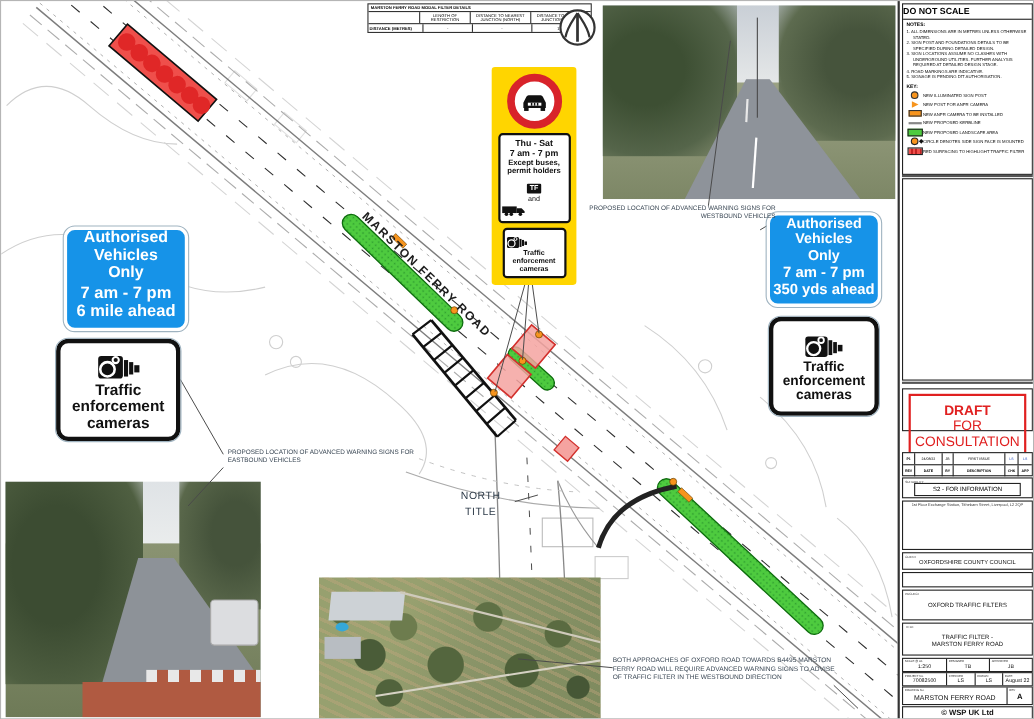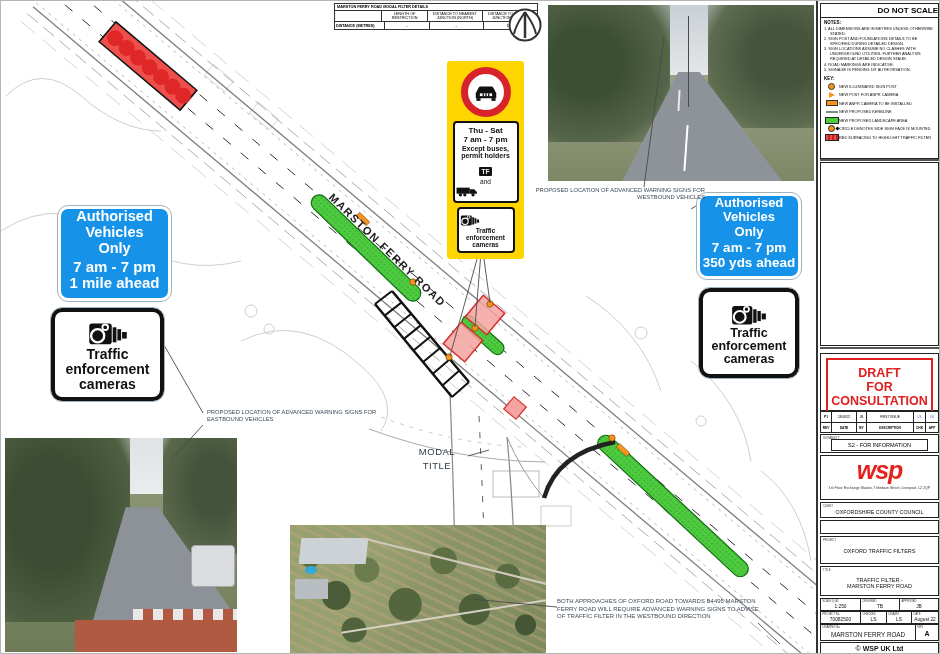--- a/index.html
+++ b/index.html
@@ -14,21 +14,21 @@
   .sign-cam{position:absolute;background:#fff;border:4px solid #111;outline:1px solid #9fb3c0;border-radius:11px;box-sizing:border-box;text-align:center;color:#111;display:flex;flex-direction:column;align-items:center;justify-content:center;font-weight:bold;line-height:1.05;}
   .yellowback{position:absolute;background:#ffd500;border-radius:3px;display:flex;flex-direction:column;align-items:center;gap:4px;padding:6px 4px;box-sizing:border-box;}
   .prohib{width:50px;height:50px;border-radius:50%;background:#fff;border:7px solid #d8232a;box-sizing:border-box;display:flex;align-items:center;justify-content:center;}
   .plate{background:#fff;border:2px solid #111;border-radius:4px;text-align:center;color:#111;box-sizing:border-box;}
   .tfbadge{display:inline-block;background:#111;color:#fff;font-weight:bold;font-size:6.5px;padding:1px 3px;border-radius:1px;}
   
   .anno{position:absolute;color:#3d4a57;font-size:5.8px;line-height:1.25;}
   
   .panel{position:absolute;left:815px;top:0;width:125px;height:654px;background:#fff;border-left:2px solid #333;box-sizing:border-box;}
   .pbox{position:absolute;left:2px;width:119px;border:1px solid #222;background:#fff;box-sizing:border-box;}
-  .dns{border-bottom:1px solid #222;font-weight:bold;font-size:8px;text-align:right;padding:2px 0;}
+  .dns{border-bottom:1px solid #222;font-weight:bold;font-size:8px;text-align:left;padding:2px 0;}
   .ntitle{font-size:4.5px;font-weight:bold;margin:2px 0 1px 3px;}
   .note{font-size:3.9px;line-height:1.3;margin-left:3px;margin-right:2px;padding-left:6px;text-indent:-6px;color:#111;}
   .krow{display:flex;align-items:center;height:8.6px;margin-left:3px;}
   .ksym{display:inline-flex;width:15px;justify-content:center;align-items:center;flex:none;}
   .klab{font-size:3.9px;color:#111;}
   .sym-dot{width:5px;height:5px;border-radius:50%;background:#f7941d;border:1px solid #333;}
   .sym-arrow{width:0;height:0;border-left:6px solid #f7941d;border-top:3px solid transparent;border-bottom:3px solid transparent;}
   .sym-orect{width:10px;height:4px;background:#f7941d;border:1px solid #333;}
   .sym-kerb{width:12px;height:0;border-top:2px solid #888;}
   .sym-green{width:12px;height:5px;background:#4ecb3f;border:1px solid #222;}
@@ -222,21 +222,21 @@
     <path d="M18,5 C23,13 27,17 29,27" stroke="#333" stroke-width="2" fill="none"></path>
   </svg>
 
   <div class="abs" style="left:334px;top:190px;transform:rotate(44deg);transform-origin:0 0;font-size:11px;font-weight:bold;letter-spacing:1.5px;color:#1c1c1c;white-space:nowrap">MARSTON FERRY ROAD</div>
 
   <div class="sign-blue" style="left:57px;top:205px;width:113px;height:95px;font-size:14.5px">
     <div>Authorised</div>
     <div>Vehicles</div>
     <div>Only</div>
     <div style="font-size:15px;margin-top:2px">7 am - 7 pm</div>
-    <div style="font-size:15px">1 mile ahead</div>
+    <div style="font-size:15px">6 mile ahead</div>
   </div>
 
   <div class="sign-cam" style="left:50px;top:307px;width:113px;height:93px;font-size:14px">
     <svg width="42" height="30" viewBox="0 0 44 32">
       <rect x="2" y="7" width="24" height="22" rx="3" fill="#111"></rect>
       <circle cx="11" cy="20" r="7" fill="none" stroke="#fff" stroke-width="2.5"></circle>
       <circle cx="19" cy="11" r="3" fill="none" stroke="#fff" stroke-width="2"></circle>
       <rect x="27" y="11" width="4" height="16" fill="#111"></rect>
         <rect x="32" y="13" width="4" height="12" fill="#111"></rect>
         <rect x="37" y="16" width="5" height="7" fill="#111"></rect>
@@ -307,21 +307,21 @@
     </svg>
     <div>Traffic</div>
     <div>enforcement</div>
     <div>cameras</div>
   </div>
 
   <div class="anno" style="left:528px;top:186px;width:176px;text-align:right">PROPOSED LOCATION OF ADVANCED WARNING SIGNS FOR WESTBOUND VEHICLES</div>
   <div class="anno" style="left:206px;top:408px;width:190px">PROPOSED LOCATION OF ADVANCED WARNING SIGNS FOR EASTBOUND VEHICLES</div>
   <div class="anno" style="left:556px;top:597px;width:208px;font-size:6px">BOTH APPROACHES OF OXFORD ROAD TOWARDS B4495 MARSTON FERRY ROAD WILL REQUIRE ADVANCED WARNING SIGNS TO ADVISE OF TRAFFIC FILTER IN THE WESTBOUND DIRECTION</div>
   <div class="abs" style="left:398px;top:444px;width:76px;text-align:center;font-size:9.5px;line-height:1.5;letter-spacing:0.5px;color:#2e3b49">
-    <div>MODAL</div>
+    <div>NORTH</div>
     <div>TITLE</div>
   </div>
 
   <div class="panel">
 
     <div class="pbox" style="top:2px;height:156px">
       <div class="dns">DO NOT SCALE</div>
       <div class="ntitle">NOTES:</div>
       <div class="note">1. ALL DIMENSIONS ARE IN METRES UNLESS OTHERWISE STATED.</div>
       <div class="note">2. SIGN POST AND FOUNDATIONS DETAILS TO BE SPECIFIED DURING DETAILED DESIGN.</div>
@@ -369,24 +369,24 @@
           <span class="ksym">
             <span class="sym-red"></span>
           </span>
           <span class="klab">RED SURFACING TO HIGHLIGHT TRAFFIC FILTER</span>
         </div>
     </div>
     <div class="divider" style="top:158px"></div>
     <div class="pbox" style="top:161px;height:184px"></div>
     <div class="divider" style="top:346px"></div>
 
-    <div class="pbox" style="top:352px;height:58px">
+    <div class="pbox" style="top:352px;height:39px">
       <div class="draftbox">
         <div style="font-size:12.5px;font-weight:bold">DRAFT</div>
-        <div style="font-size:12.5px;font-weight:bold">FOR CONSULTATION</div>
+        <div style="font-size:12.5px;font-weight:normal">FOR CONSULTATION</div>
       </div>
     </div>
 
     <div class="pbox" style="top:410px;height:22px">
       <div class="rrow" style="border-bottom:1px solid #222">
         <div class="rcell" style="width:11px;font-weight:bold">P1</div>
         <div class="rcell" style="width:25px">24/08/22</div>
         <div class="rcell" style="width:10px">JB</div>
         <div class="rcell" style="width:47px">FIRST ISSUE</div>
         <div class="rcell" style="width:12px;color:#2b50bd">LS</div>
@@ -401,21 +401,20 @@
         <div class="rcell" style="width:12px;border-right:none;font-weight:bold">APP</div>
       </div>
     </div>
 
     <div class="pbox" style="top:433px;height:19px">
       <span class="tinylab">SUITABILITY</span>
       <div style="margin:4px 10px 2px;border:1px solid #222;text-align:center;font-size:5.5px;padding:2px 0">S2 - FOR INFORMATION</div>
     </div>
 
     <div class="pbox" style="top:454px;height:45px">
-      <div style="text-align:center;font-size:25px;font-weight:bold;font-style:italic;letter-spacing:-1px;color:#e4231c;line-height:1.1;margin-top:1px">wsp</div>
       <div style="text-align:center;font-size:3.6px;color:#333;margin-top:1px">1st Floor Exchange Station, Tithebarn Street, Liverpool, L2 2QP</div>
     </div>
 
     <div class="pbox" style="top:501px;height:16px">
       <span class="tinylab">CLIENT</span>
       <div class="pcenter" style="font-size:5.3px;padding-top:6px">OXFORDSHIRE COUNTY COUNCIL</div>
     </div>
 
     <div class="pbox" style="top:519px;height:14px"></div>
 

